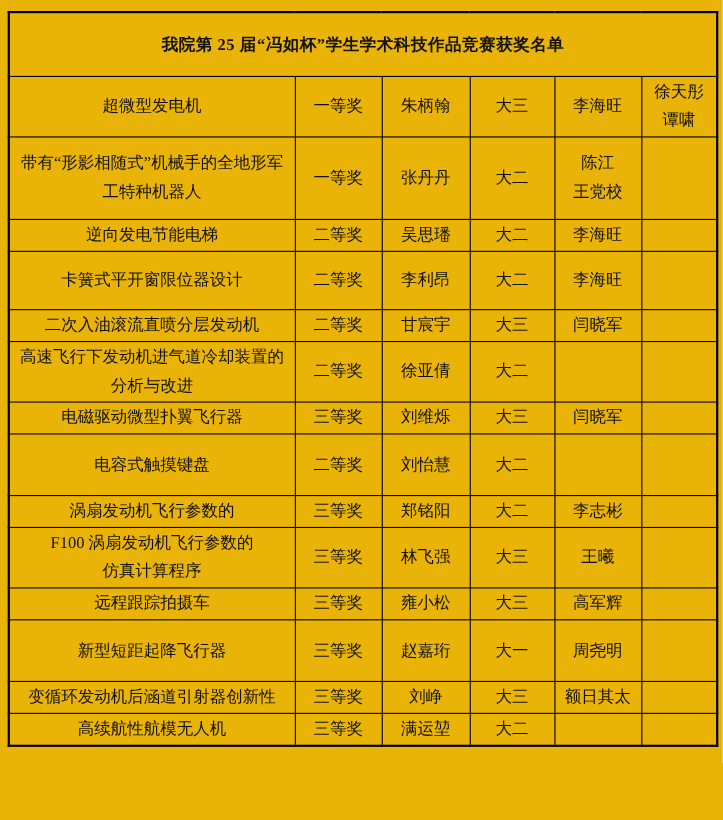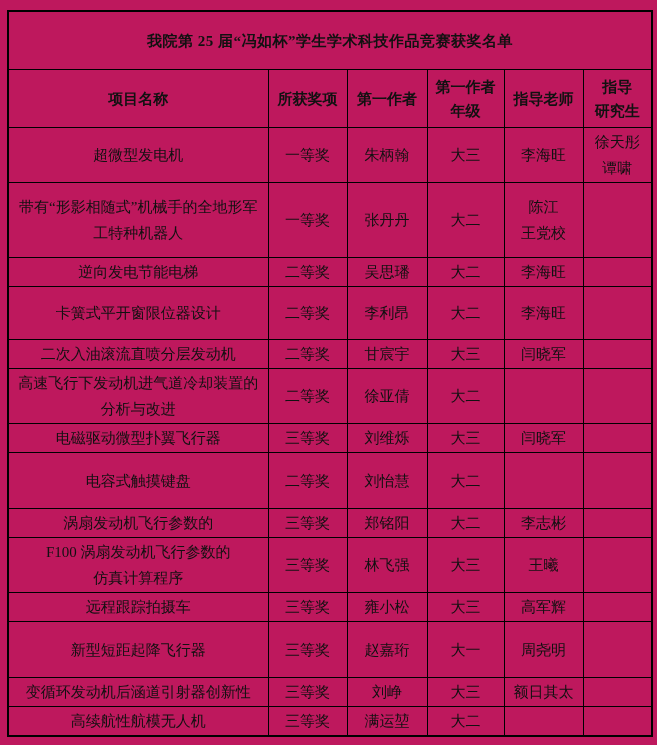--- a/index.html
+++ b/index.html
@@ -6,21 +6,21 @@
     margin: 0;
     padding: 0;
     background: #ffffff;
     width: 657px;
     font-family: "Liberation Serif", "DejaVu Serif", serif;
     color: #111111;
   }
   .page {
     width: 657px;
     height: 745px;
-    background: #be185d;
+    background: #eab308;
     box-sizing: border-box;
     padding: 10px 6px 0 7px;
   }
   table.awards {
     border-collapse: collapse;
     table-layout: fixed;
     width: 644px;
     border: 2px solid #000000;
   }
   table.awards td, table.awards th {
@@ -68,30 +68,20 @@
       <col class="c-award">
       <col class="c-author">
       <col class="c-grade">
       <col class="c-advisor">
       <col class="c-grad">
     </colgroup>
     <thead>
       <tr>
         <td colspan="6" class="title-cell">我院第 25 届“冯如杯”学生学术科技作品竞赛获奖名单</td>
       </tr>
-      <tr class="header-row" id="header-row">
-          <th>项目名称</th>
-          <th>所获奖项</th>
-          <th>第一作者</th>
-          <th>第一作者
-年级</th>
-          <th>指导老师</th>
-          <th>指导
-研究生</th>
-        </tr>
     </thead>
     <tbody id="table-body">
         <tr>
           <td>超微型发电机</td>
           <td>一等奖</td>
           <td>朱柄翰</td>
           <td>大三</td>
           <td>李海旺</td>
           <td>徐天彤
 谭啸</td>

